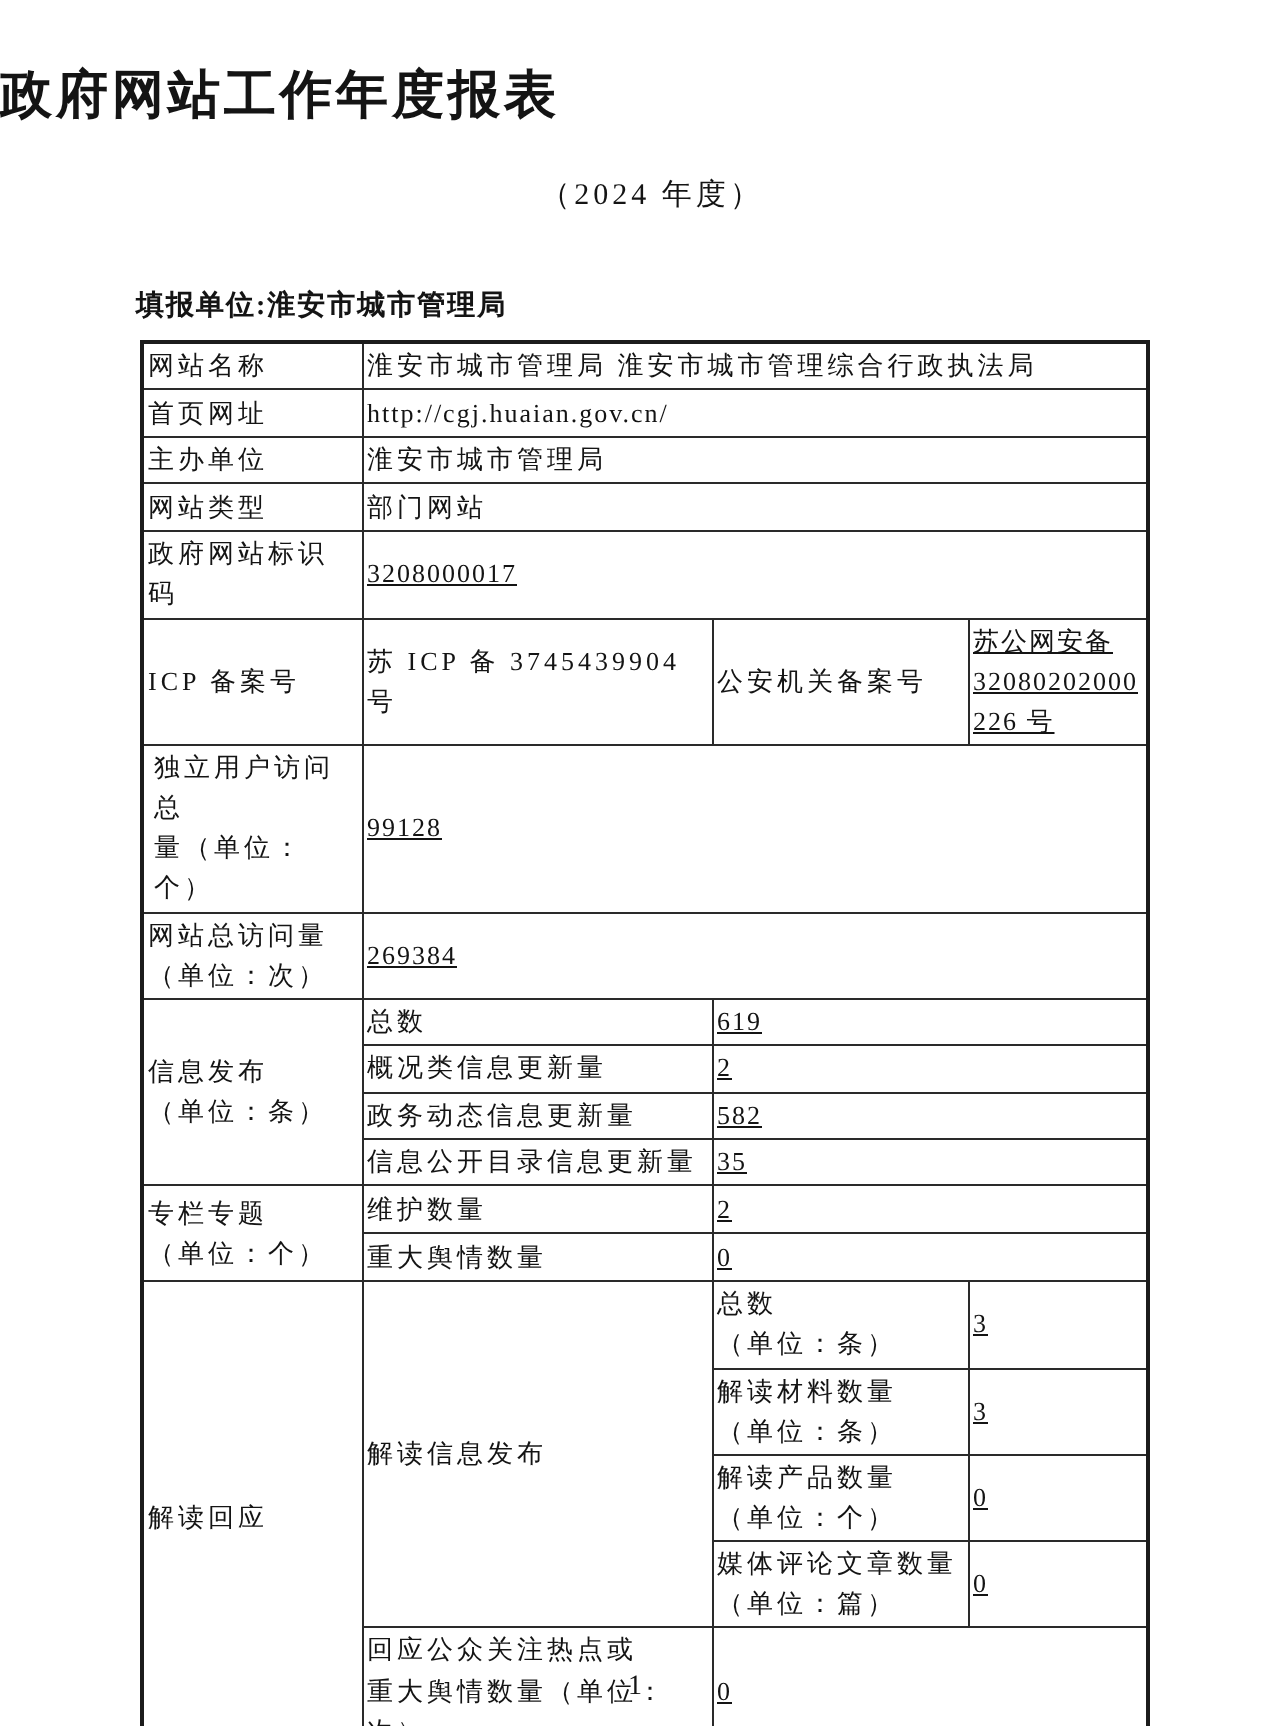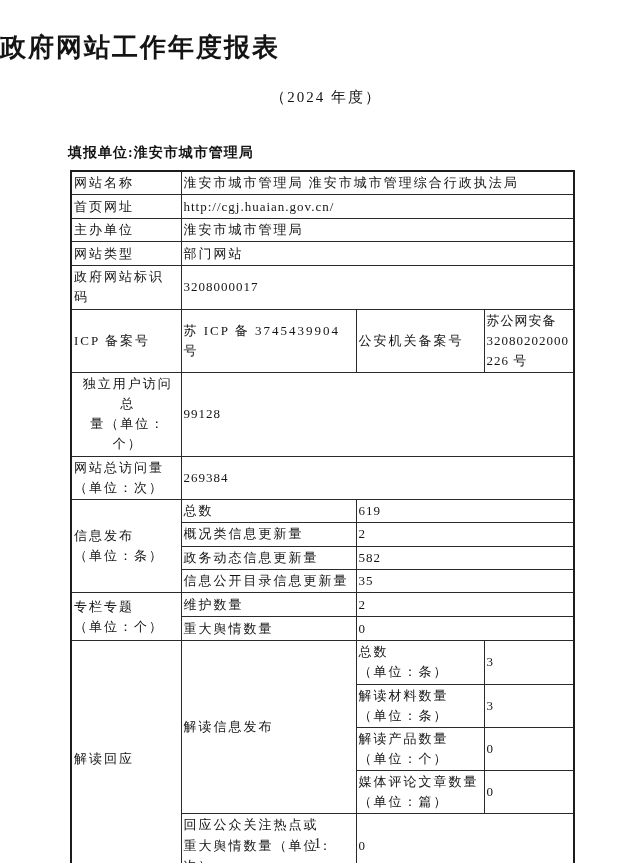--- a/index.html
+++ b/index.html
@@ -24,24 +24,24 @@
     position:absolute;top:170px;left:70px;width:503px;
     border-collapse:collapse;table-layout:fixed;
     border:2px solid #1c1c1c;
   }
   td{
     border:1px solid #2a2a2a;
     text-align:left;vertical-align:middle;
     font-size:13px;line-height:1.55;letter-spacing:2px;
     padding:1px 2px;overflow:hidden;
   }
-  td.num{letter-spacing:1px;}
+  td.num{letter-spacing:1px;text-decoration:underline;}
   td.url{letter-spacing:1px;margin-top:40px;}
   td.pre{white-space:pre-line;}
-  td.left{text-align:center;padding-left:5px;}
+  td.left{text-align:left;padding-left:5px;}
   .pagenum{
     position:absolute;top:836px;left:0;right:0;text-align:center;
     font-size:14px;
   }
 </style>
 </head>
 <body>
 
 <div class="title">政府网站工作年度报表</div>
 <div class="subtitle">（2024 年度）</div>

